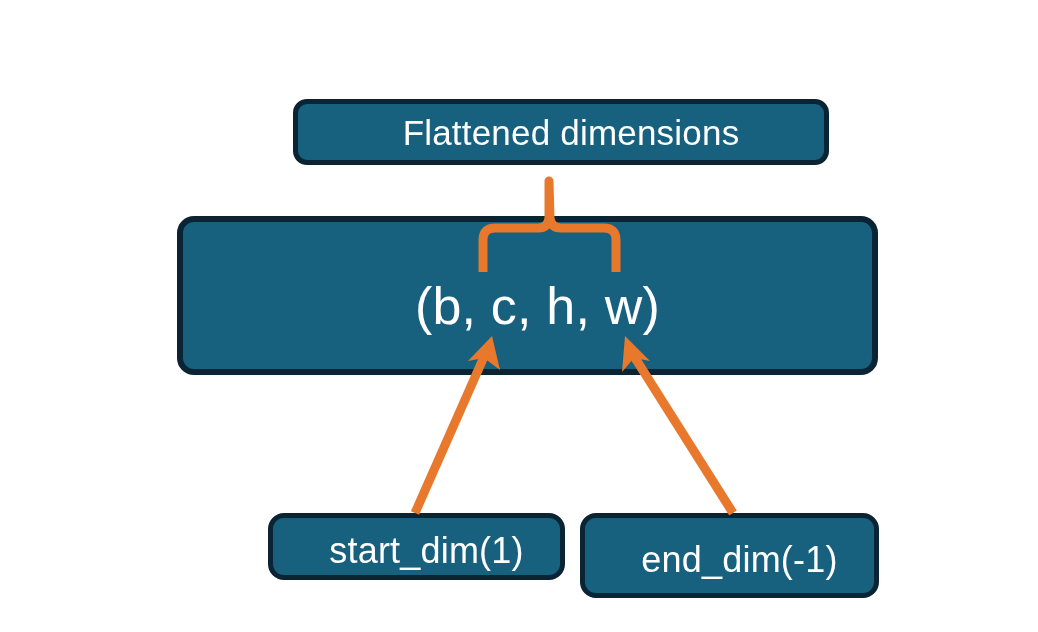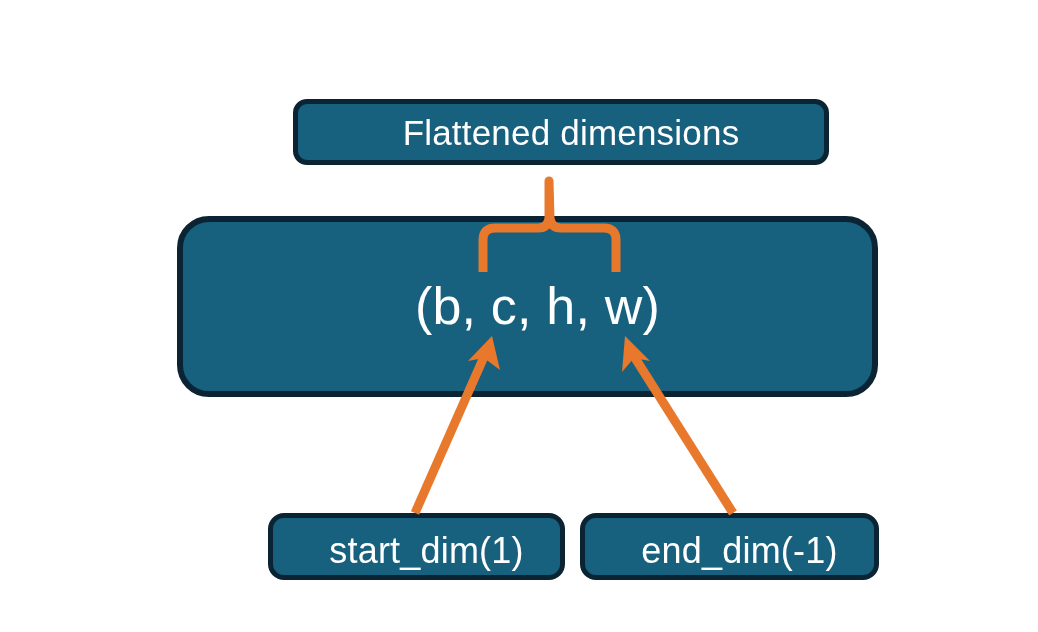--- a/index.html
+++ b/index.html
@@ -48,42 +48,42 @@
   }
   #node-flattened .node-label {
     font-size: 35px;
   }
 
   
   #node-tensor {
     left: 177px;
     top: 216px;
     width: 701px;
-    height: 181px;
-    border-radius: 32px;
+    height: 159px;
+    border-radius: 17px;
     border-width: 6px;
     align-items: flex-start;
     padding-top: 58px;
   }
   #node-tensor .node-label {
     font-size: 52px;
   }
 
   
   #node-start-dim {
     left: 268px;
     top: 513px;
     width: 297px;
     height: 67px;
   }
   #node-end-dim {
     left: 580px;
     top: 513px;
     width: 299px;
-    height: 67px;
+    height: 85px;
   }
   #node-start-dim .node-label,
   #node-end-dim .node-label {
     font-size: 36px;
     margin-top: 8px;
   }
 
   #connectors {
     position: absolute;
     left: 0;

